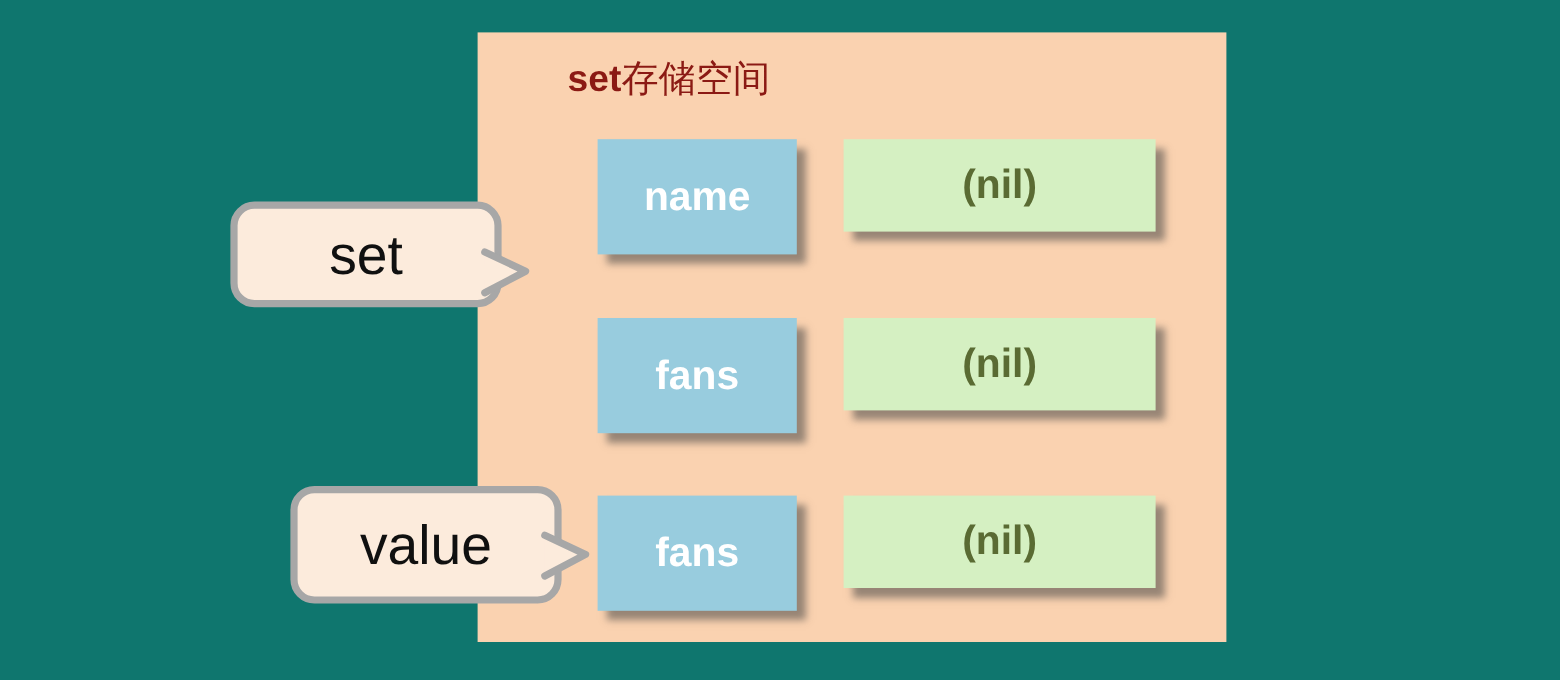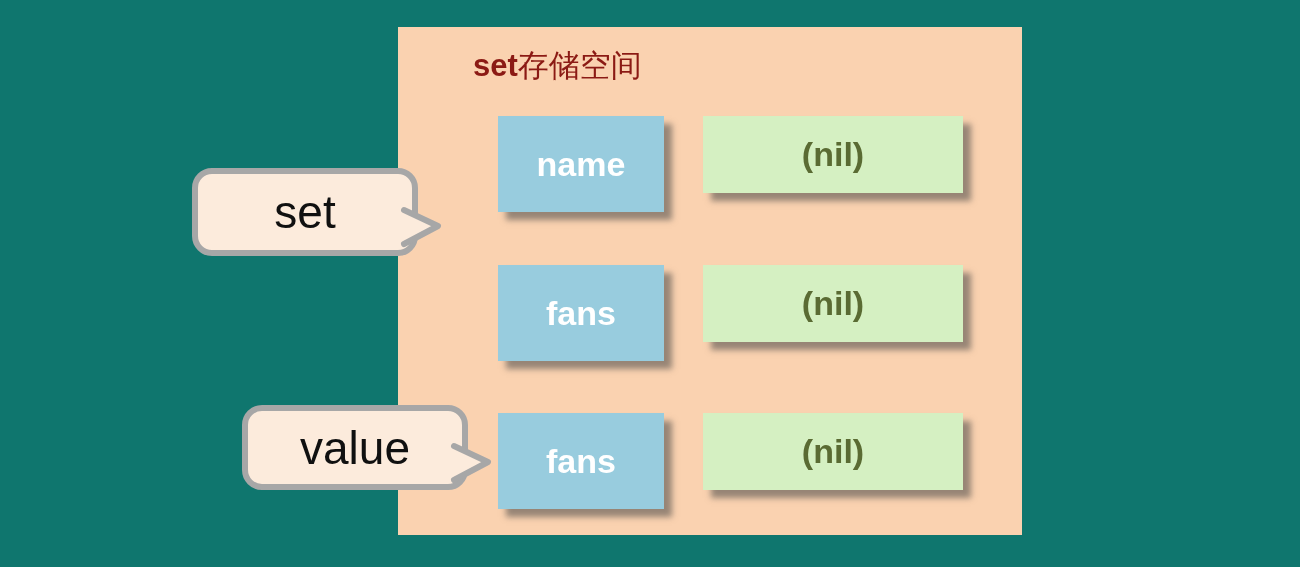--- a/index.html
+++ b/index.html
@@ -29,21 +29,21 @@
   .row2 .key-box, .row2 .value-box { top:238px; }
   .row3 .key-box, .row3 .value-box { top:386px; }
   .bubble {
     position:absolute; display:flex; align-items:center; justify-content:center;
     background:var(--bubble_fill, #FCEBDC);
     border:6px solid var(--bubble_border, #A7A7A7);
     border-radius:20px; box-sizing:border-box;
     font-size:46px; color:#101010;
   }
   .bubble-set   { left:192px; top:168px; width:226px; height:88px; }
-  .bubble-value { left:242px; top:405px; width:226px; height:85px;text-align:right; }
+  .bubble-value { left:242px; top:405px; width:226px; height:98px;text-align:right; }
   .tail { position:absolute; width:40px; height:42px; overflow:visible; }
   .tail-set   { left:404px; top:206px; }
   .tail-value { left:454px; top:442px; }
   .tail path {
     fill:var(--bubble_fill, #FCEBDC);
     stroke:var(--bubble_border, #A7A7A7);
     stroke-width:6; stroke-linejoin:round; stroke-linecap:round;
   }
 </style>
 </head>

